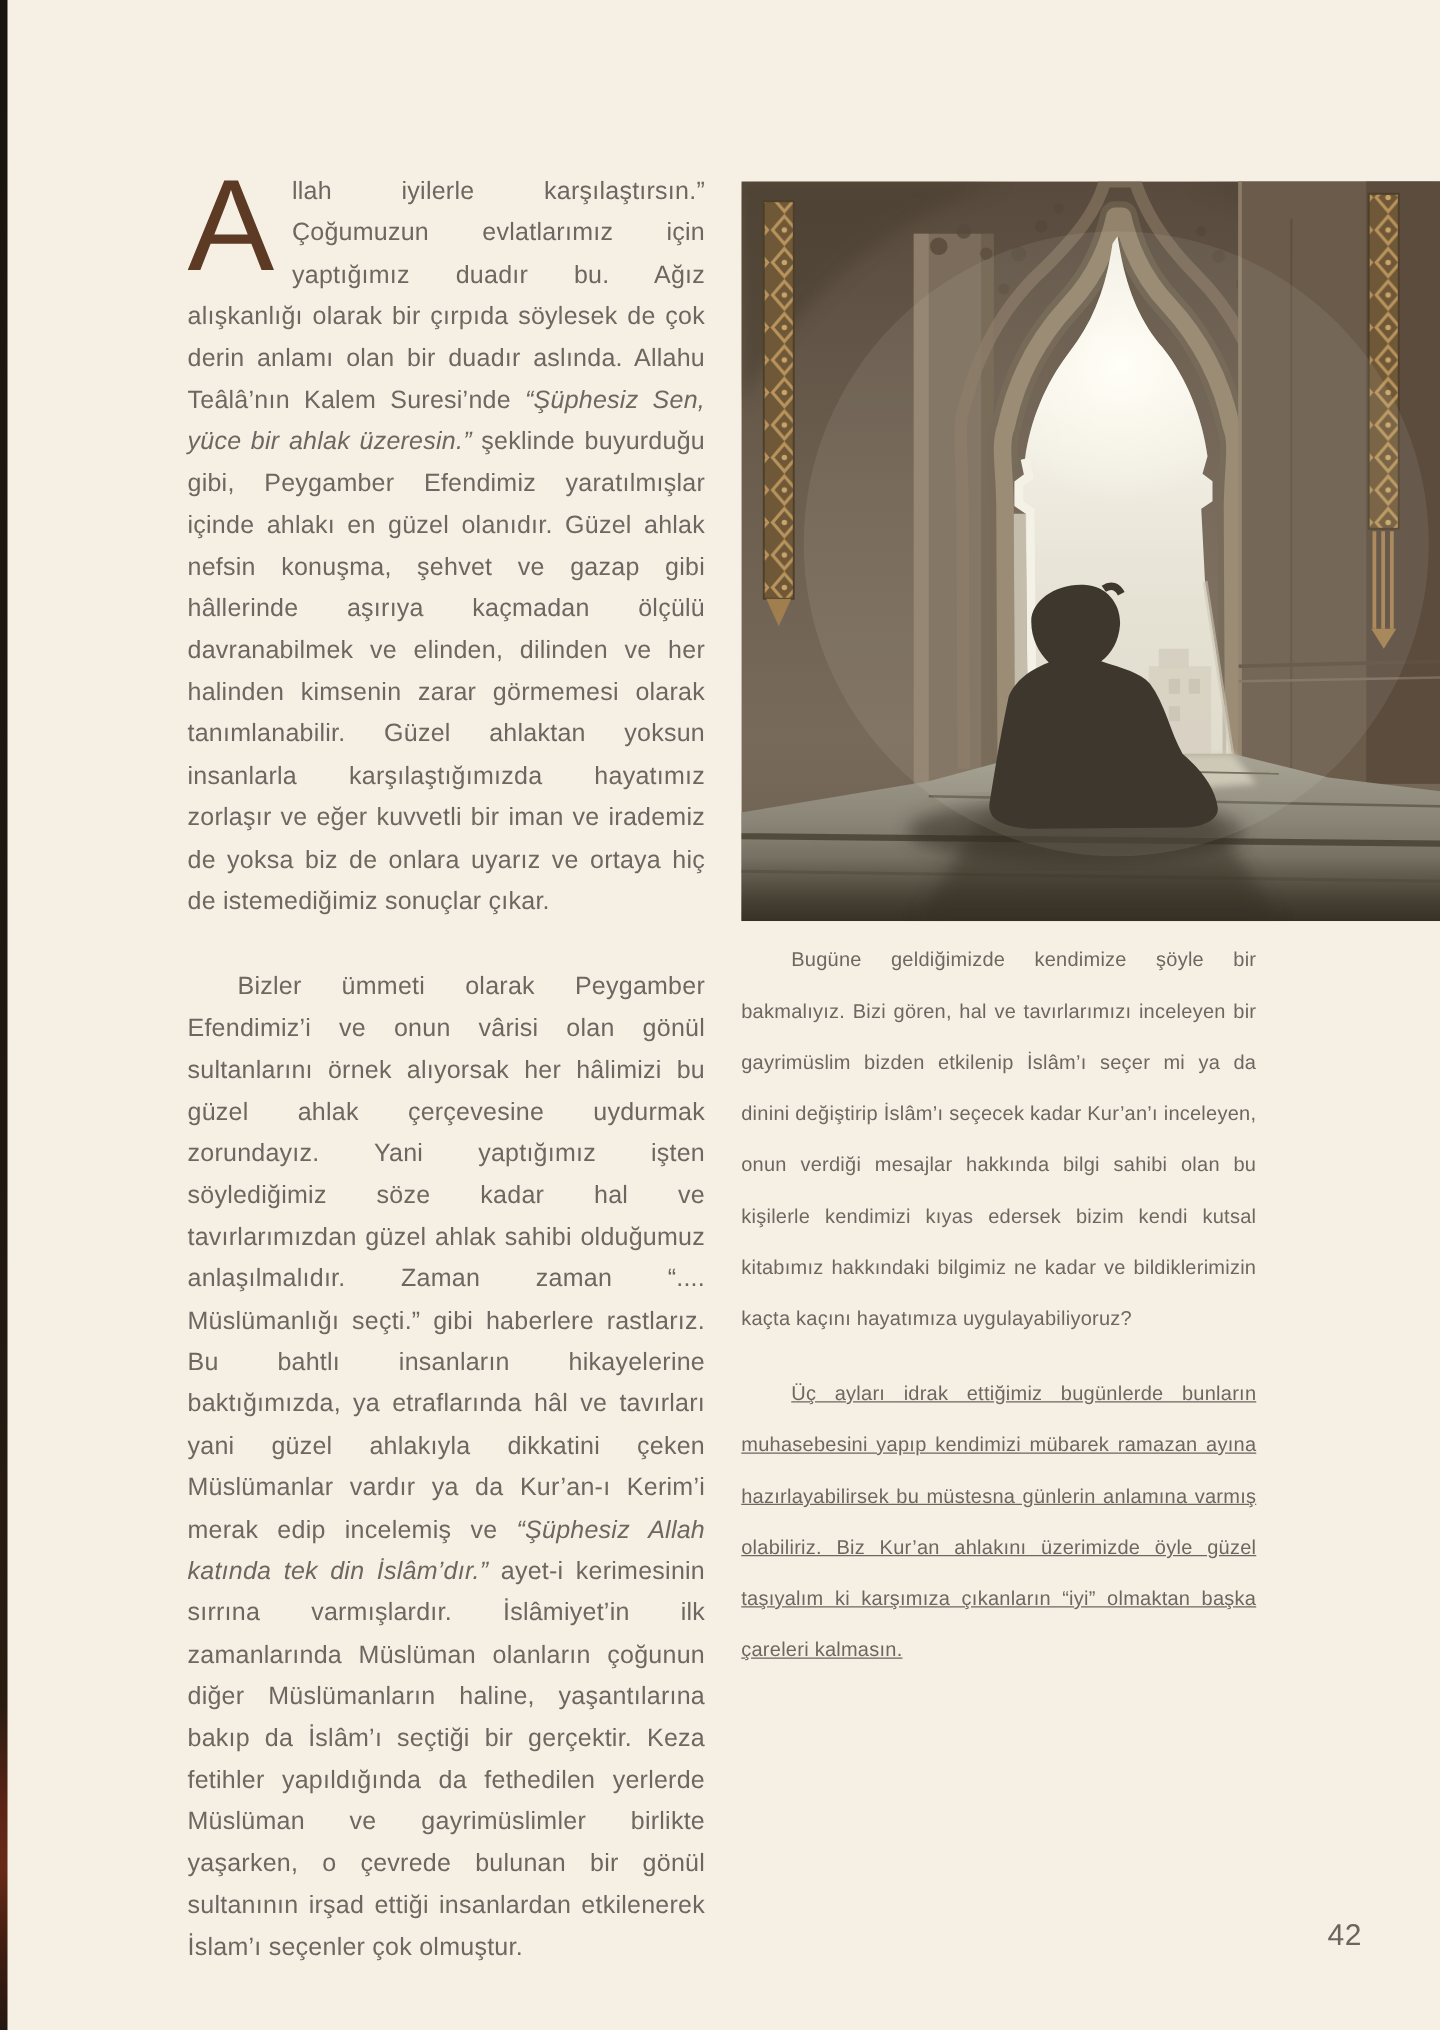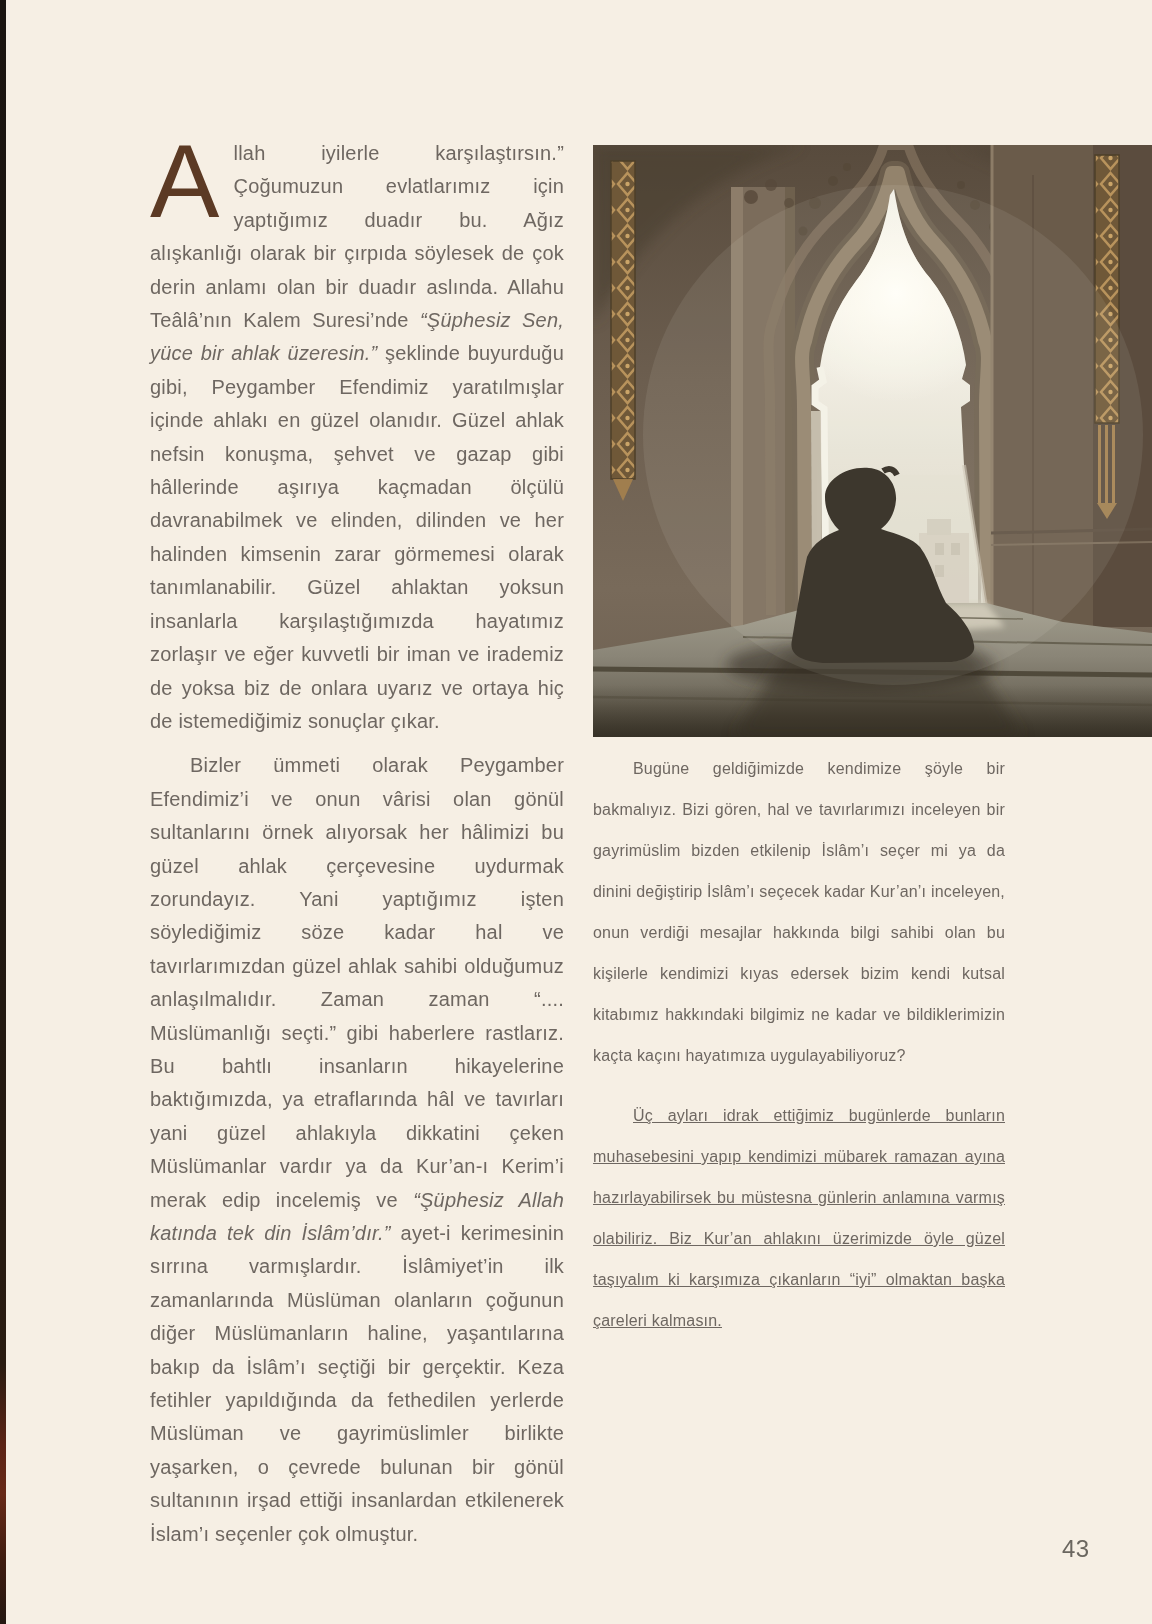--- a/index.html
+++ b/index.html
@@ -25,21 +25,21 @@
     position: absolute;
     color: #6e6761;
     text-align: justify;
     letter-spacing: 0.2px;
   }
   .col p { margin: 0; }
   .col-left {
     left: 150px; top: 137px; width: 414px;
     font-size: 20px; line-height: 33.4px;
   }
-  .col-left p + p { margin-top: 11px; }
+  .col-left p + p { margin-top: 35px; }
   .col-right {
     left: 593px; top: 748px; width: 412px;
     font-size: 16px; line-height: 41px;
   }
   .col-right p + p { margin-top: 19px; text-decoration: underline; }
   .col p.indent { text-indent: 40px; }
   .col em { font-style: italic; }
   .dropcap {
     float: left;
     color: #5c3a24;
@@ -220,15 +220,15 @@
 
       <circle cx="300" cy="290" r="250" fill="#fdfbf4" opacity="0.08"></circle>
     </svg>
   </div>
 
   <div class="col col-right" id="col-right">
       <p class="indent"><span>Bugüne geldiğimizde kendimize şöyle bir bakmalıyız. Bizi gören, hal ve tavırlarımızı inceleyen bir gayrimüslim bizden etkilenip İslâm’ı seçer mi ya da dinini değiştirip İslâm’ı seçecek kadar Kur’an’ı inceleyen, onun verdiği mesajlar hakkında bilgi sahibi olan bu kişilerle kendimizi kıyas edersek bizim kendi kutsal kitabımız hakkındaki bilgimiz ne kadar ve bildiklerimizin kaçta kaçını hayatımıza uygulayabiliyoruz?</span></p>
       <p class="indent"><span>Üç ayları idrak ettiğimiz bugünlerde bunların muhasebesini yapıp kendimizi mübarek ramazan ayına hazırlayabilirsek bu müstesna günlerin anlamına varmış olabiliriz. Biz Kur’an ahlakını üzerimizde öyle güzel taşıyalım ki karşımıza çıkanların “iyi” olmaktan başka çareleri kalmasın.</span></p>
     </div>
 
-  <div class="pagenum">43</div>
+  <div class="pagenum">42</div>
 
 </div>
 
 </body></html>

